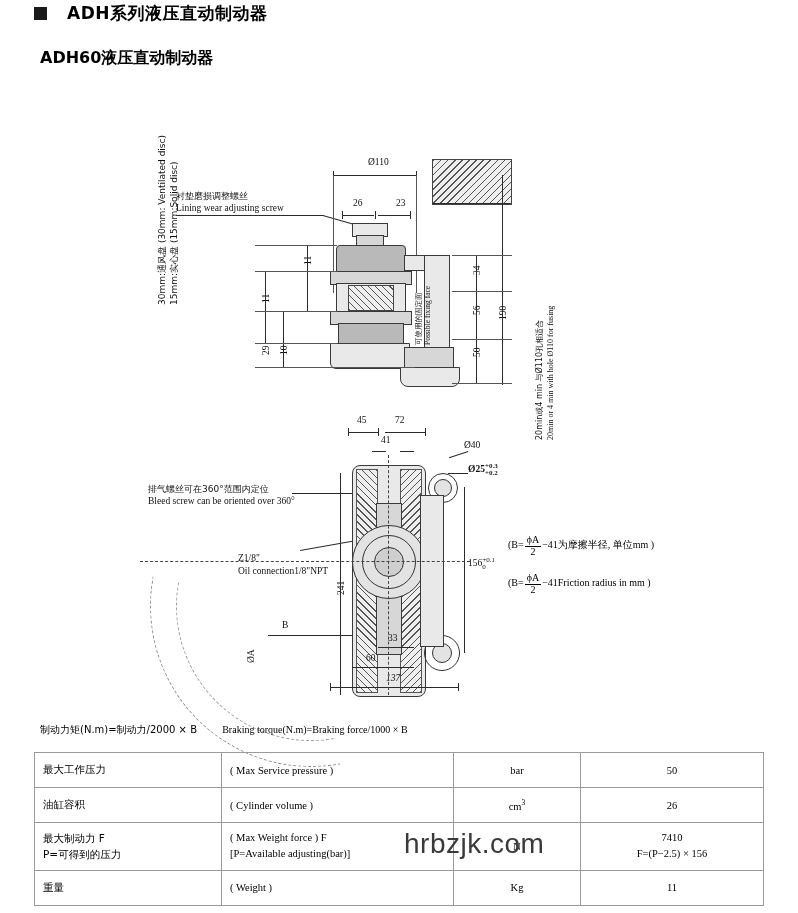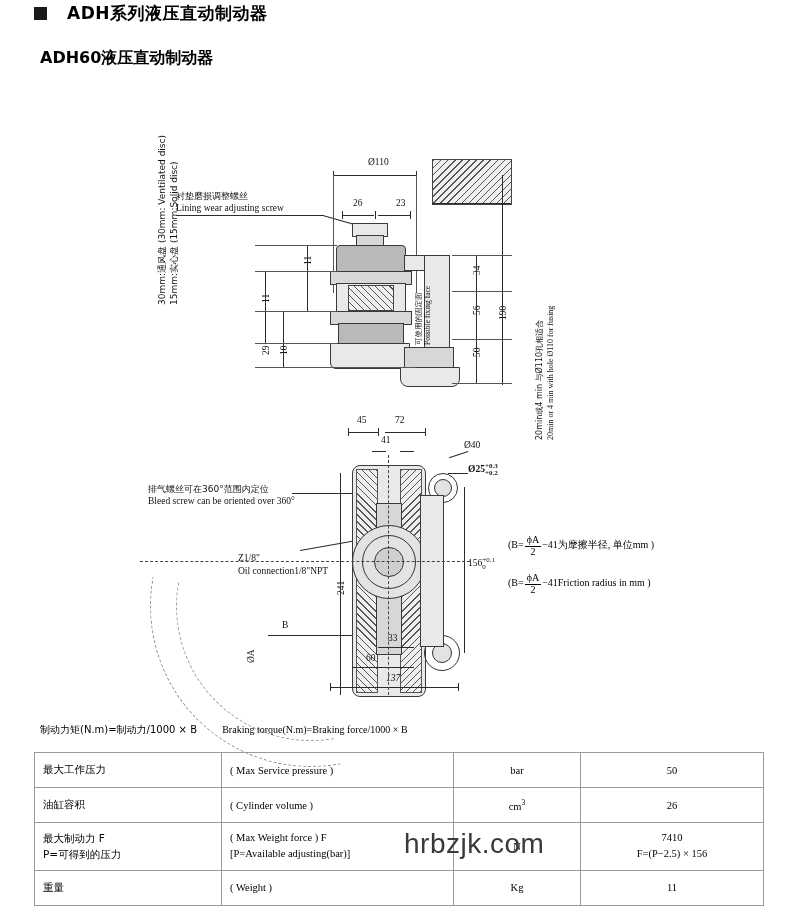--- a/index.html
+++ b/index.html
@@ -232,21 +232,21 @@
 
     <div class="formula" style="left:508px; top:440px;">
       <span>(B=</span><span class="frac"><span class="num">ϕA</span><span class="den">2</span></span><span>−41为摩擦半径, 单位mm )</span>
     </div>
     <div class="formula" style="left:508px; top:478px;">
       <span>(B=</span><span class="frac"><span class="num">ϕA</span><span class="den">2</span></span><span>−41Friction radius in mm )</span>
     </div>
   </div>
 
   <div class="torque">
-    <span>制动力矩(N.m)=制动力/1000 × B</span>
+    <span>制动力矩(N.m)=制动力/2000 × B</span>
     <span class="en">Braking torque(N.m)=Braking force/1000 × B</span>
   </div>
 
   <table class="spec">
     <tbody>
         <tr>
       <td class="c1">最大工作压力</td>
       <td class="c2">( Max Service pressure )</td>
       <td class="c3">bar</td>
       <td class="c4">50</td>

